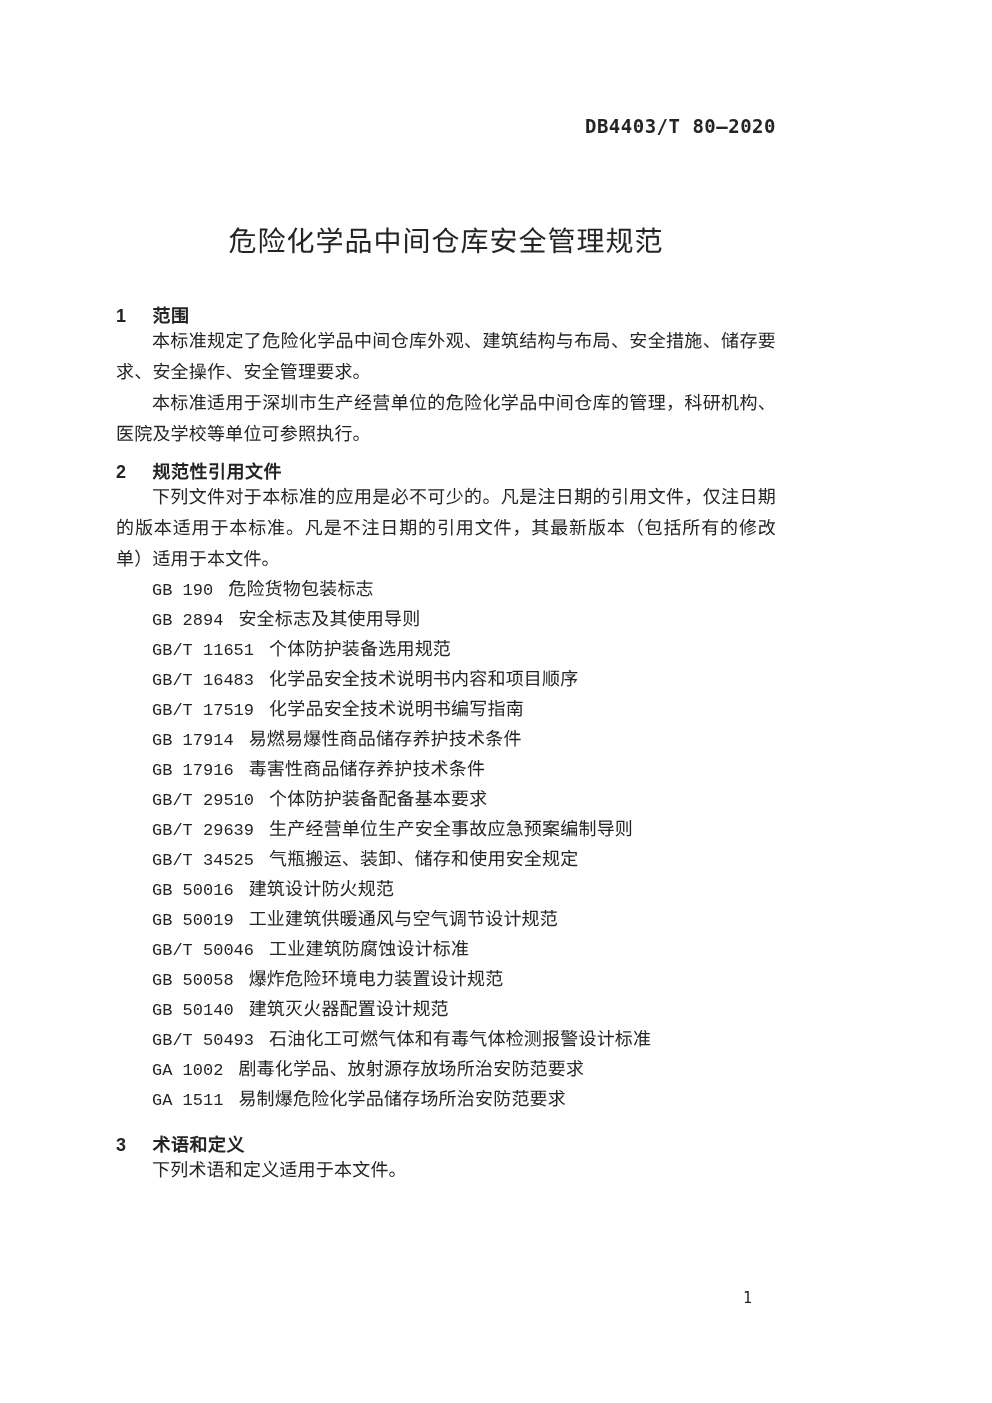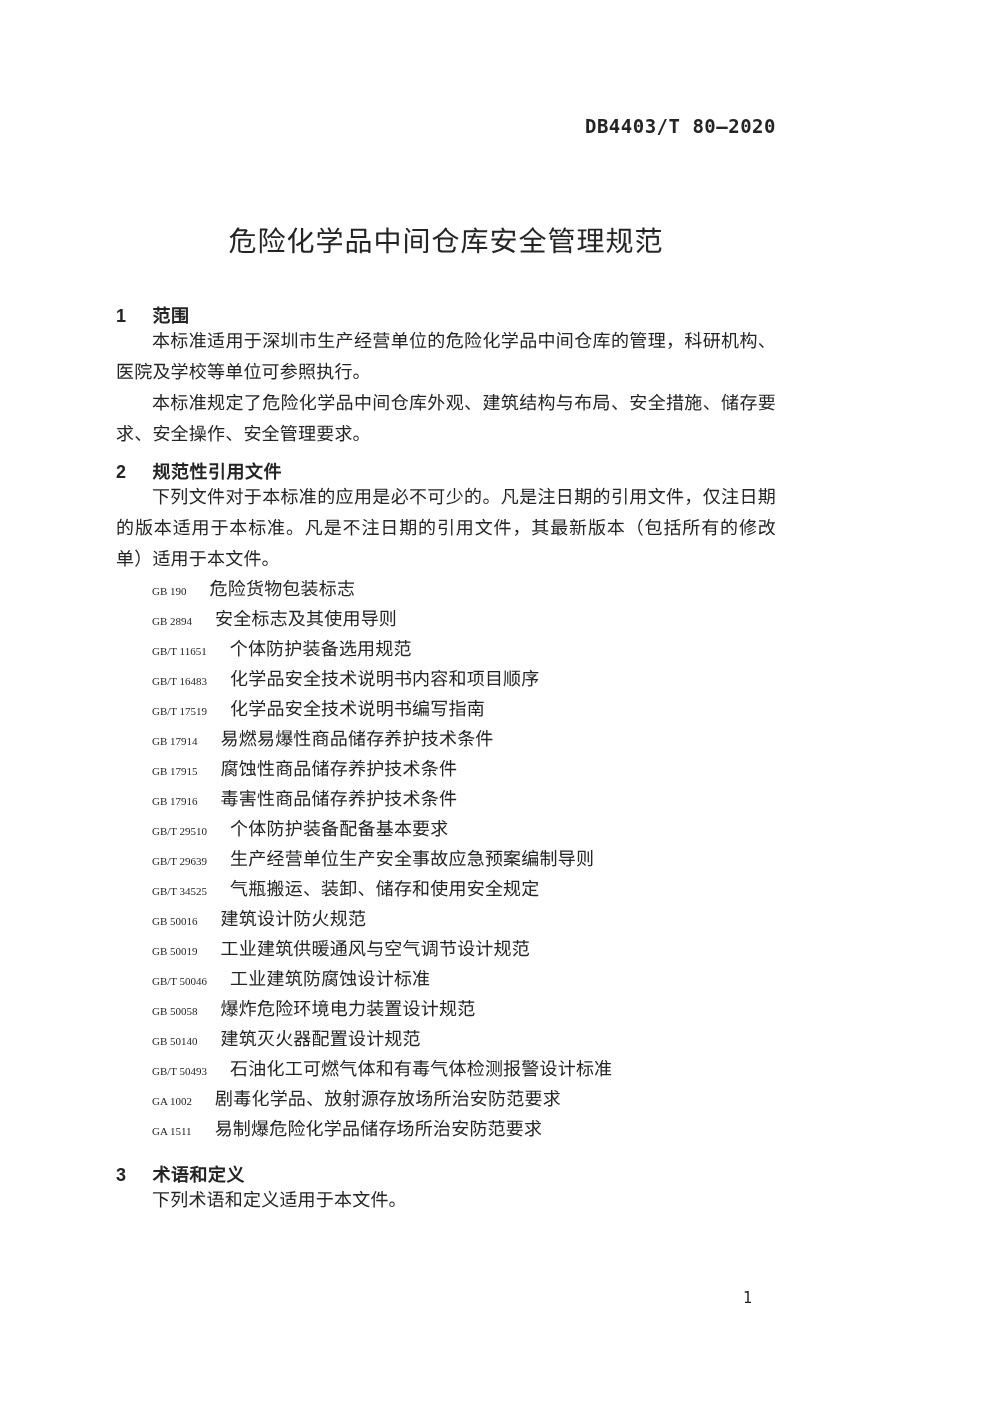--- a/index.html
+++ b/index.html
@@ -70,25 +70,25 @@
     margin: 0;
     padding: 0 0 0 36px;
     list-style: none;
     font-size: 18px;
     line-height: 28px;
   }
   .ref-item {
     white-space: nowrap;
   }
   .ref-code {
-    font-family: Liberation Serif, serif;
-    font-size: 11px;
+    font-family: Liberation Mono, monospace;
+    font-size: 17px;
   }
   .ref-title {
-    margin-left: 23px;
+    margin-left: 15px;
     letter-spacing: 0.2px;
   }
   .page-number {
     position: absolute;
     top: 1290px;
     right: 112px;
     font-family: "DejaVu Sans Mono", monospace;
     font-size: 15px;
     line-height: 16px;
   }
@@ -100,37 +100,36 @@
   <div class="content">
 
     <div class="doc-number">DB4403/T 80—2020</div>
 
     <h1 class="doc-title">危险化学品中间仓库安全管理规范</h1>
 
     <h2 class="section-heading h-sec1">
       <span class="sec-num">1</span>
       <span class="sec-name">范围</span>
     </h2>
+    <p class="body-para mt-24">本标准规定了危险化学品中间仓库外观、建筑结构与布局、安全措施、储存要求、安全操作、安全管理要求。</p>
     <p class="body-para">本标准适用于深圳市生产经营单位的危险化学品中间仓库的管理，科研机构、医院及学校等单位可参照执行。</p>
-    <p class="body-para mt-24">本标准规定了危险化学品中间仓库外观、建筑结构与布局、安全措施、储存要求、安全操作、安全管理要求。</p>
 
     <h2 class="section-heading h-sec2">
       <span class="sec-num">2</span>
       <span class="sec-name">规范性引用文件</span>
     </h2>
     <p class="body-para mt-30">下列文件对于本标准的应用是必不可少的。凡是注日期的引用文件，仅注日期的版本适用于本标准。凡是不注日期的引用文件，其最新版本（包括所有的修改单）适用于本文件。</p>
 
     <ul class="ref-list">
         <li class="ref-item"><span class="ref-code">GB 190</span><span class="ref-title">危险货物包装标志</span></li>
         <li class="ref-item"><span class="ref-code">GB 2894</span><span class="ref-title">安全标志及其使用导则</span></li>
         <li class="ref-item"><span class="ref-code">GB/T 11651</span><span class="ref-title">个体防护装备选用规范</span></li>
         <li class="ref-item"><span class="ref-code">GB/T 16483</span><span class="ref-title">化学品安全技术说明书内容和项目顺序</span></li>
         <li class="ref-item"><span class="ref-code">GB/T 17519</span><span class="ref-title">化学品安全技术说明书编写指南</span></li>
         <li class="ref-item"><span class="ref-code">GB 17914</span><span class="ref-title">易燃易爆性商品储存养护技术条件</span></li>
-        <li class="ref-item"><span class="ref-code">GB 17915</span><span class="ref-title">腐蚀性商品储存养护技术条件</span></li>
         <li class="ref-item"><span class="ref-code">GB 17916</span><span class="ref-title">毒害性商品储存养护技术条件</span></li>
         <li class="ref-item"><span class="ref-code">GB/T 29510</span><span class="ref-title">个体防护装备配备基本要求</span></li>
         <li class="ref-item"><span class="ref-code">GB/T 29639</span><span class="ref-title">生产经营单位生产安全事故应急预案编制导则</span></li>
         <li class="ref-item"><span class="ref-code">GB/T 34525</span><span class="ref-title">气瓶搬运、装卸、储存和使用安全规定</span></li>
         <li class="ref-item"><span class="ref-code">GB 50016</span><span class="ref-title">建筑设计防火规范</span></li>
         <li class="ref-item"><span class="ref-code">GB 50019</span><span class="ref-title">工业建筑供暖通风与空气调节设计规范</span></li>
         <li class="ref-item"><span class="ref-code">GB/T 50046</span><span class="ref-title">工业建筑防腐蚀设计标准</span></li>
         <li class="ref-item"><span class="ref-code">GB 50058</span><span class="ref-title">爆炸危险环境电力装置设计规范</span></li>
         <li class="ref-item"><span class="ref-code">GB 50140</span><span class="ref-title">建筑灭火器配置设计规范</span></li>
         <li class="ref-item"><span class="ref-code">GB/T 50493</span><span class="ref-title">石油化工可燃气体和有毒气体检测报警设计标准</span></li>

